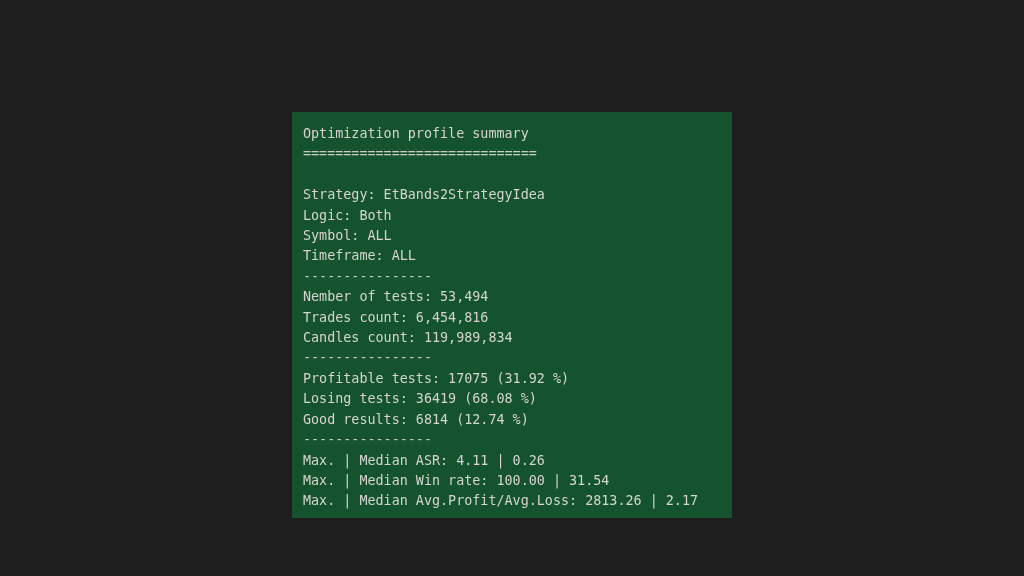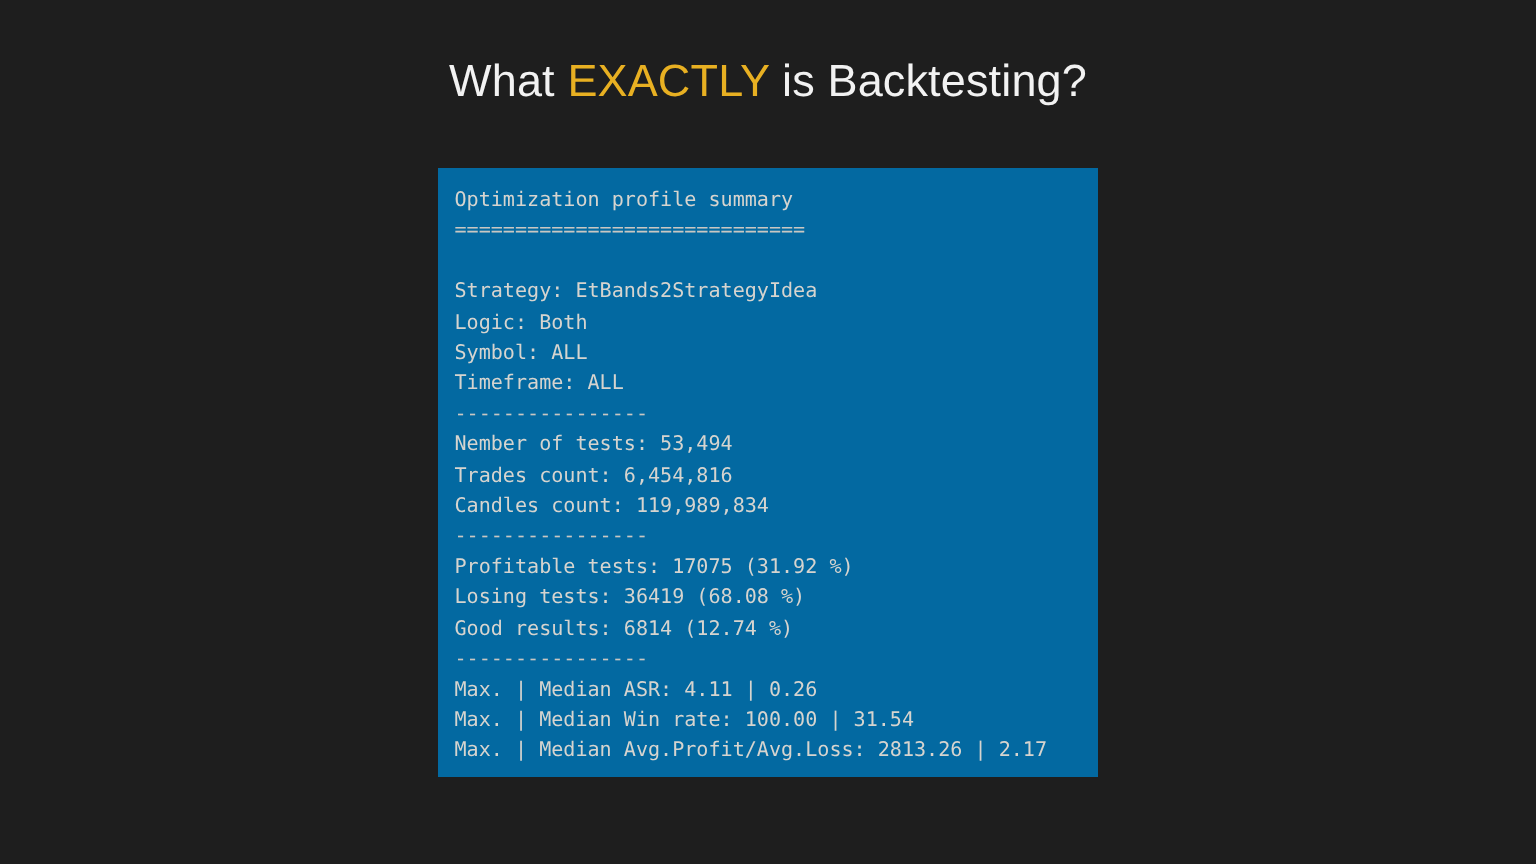--- a/index.html
+++ b/index.html
@@ -36,21 +36,21 @@
   .slide-title .accent {
     color: #e8b022;
   }
 
   .terminal-panel {
     position: absolute;
     left: 292px;
     top: 112px;
     width: 440px;
     height: 406px;
-    background: #0369a1;
+    background: #14532d;
     box-sizing: border-box;
     padding: 12px 14px 10px 11px;
     overflow: hidden;
   }
 
   .terminal-body {
     font-family: "DejaVu Sans Mono", "Liberation Mono", monospace;
     font-size: 13.4px;
     line-height: 20.4px;
     color: #d6d4cf;
@@ -67,21 +67,18 @@
   }
   .term-line.rule {
     color: #c9c7c2;
   }
 </style>
 </head>
 <body>
 
 <div class="slide">
 
-  <div class="slide-title">
-    <span>What </span><span class="accent">EXACTLY</span><span> is Backtesting?</span>
-  </div>
 
   <div class="terminal-panel">
     <div class="terminal-body" id="terminal-body"><div class="term-line">Optimization profile summary</div><div class="term-line rule">=============================</div><div class="term-line blank">&nbsp;</div><div class="term-line">Strategy: EtBands2StrategyIdea</div><div class="term-line">Logic: Both</div><div class="term-line">Symbol: ALL</div><div class="term-line">Timeframe: ALL</div><div class="term-line rule">----------------</div><div class="term-line">Nember of tests: 53,494</div><div class="term-line">Trades count: 6,454,816</div><div class="term-line">Candles count: 119,989,834</div><div class="term-line rule">----------------</div><div class="term-line">Profitable tests: 17075 (31.92 %)</div><div class="term-line">Losing tests: 36419 (68.08 %)</div><div class="term-line">Good results: 6814 (12.74 %)</div><div class="term-line rule">----------------</div><div class="term-line">Max. | Median ASR: 4.11 | 0.26</div><div class="term-line">Max. | Median Win rate: 100.00 | 31.54</div><div class="term-line">Max. | Median Avg.Profit/Avg.Loss: 2813.26 | 2.17</div></div>
   </div>
 
 </div>
 
 </body></html>

